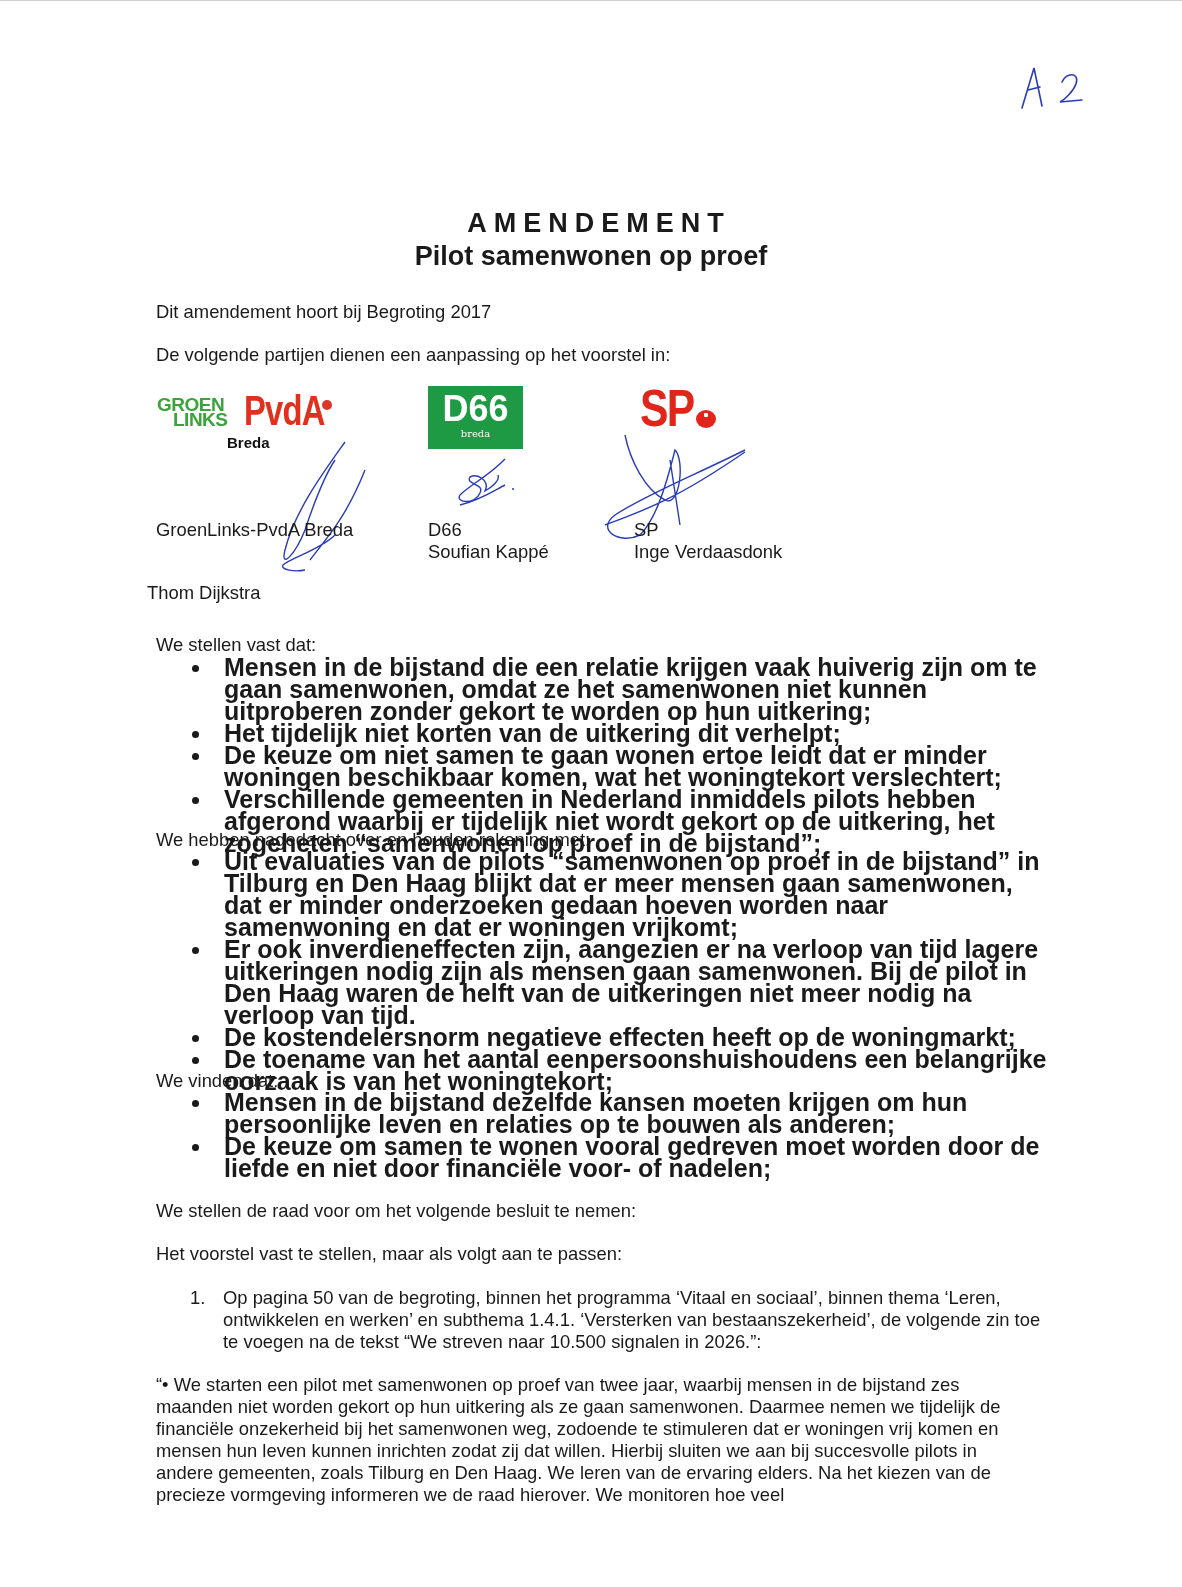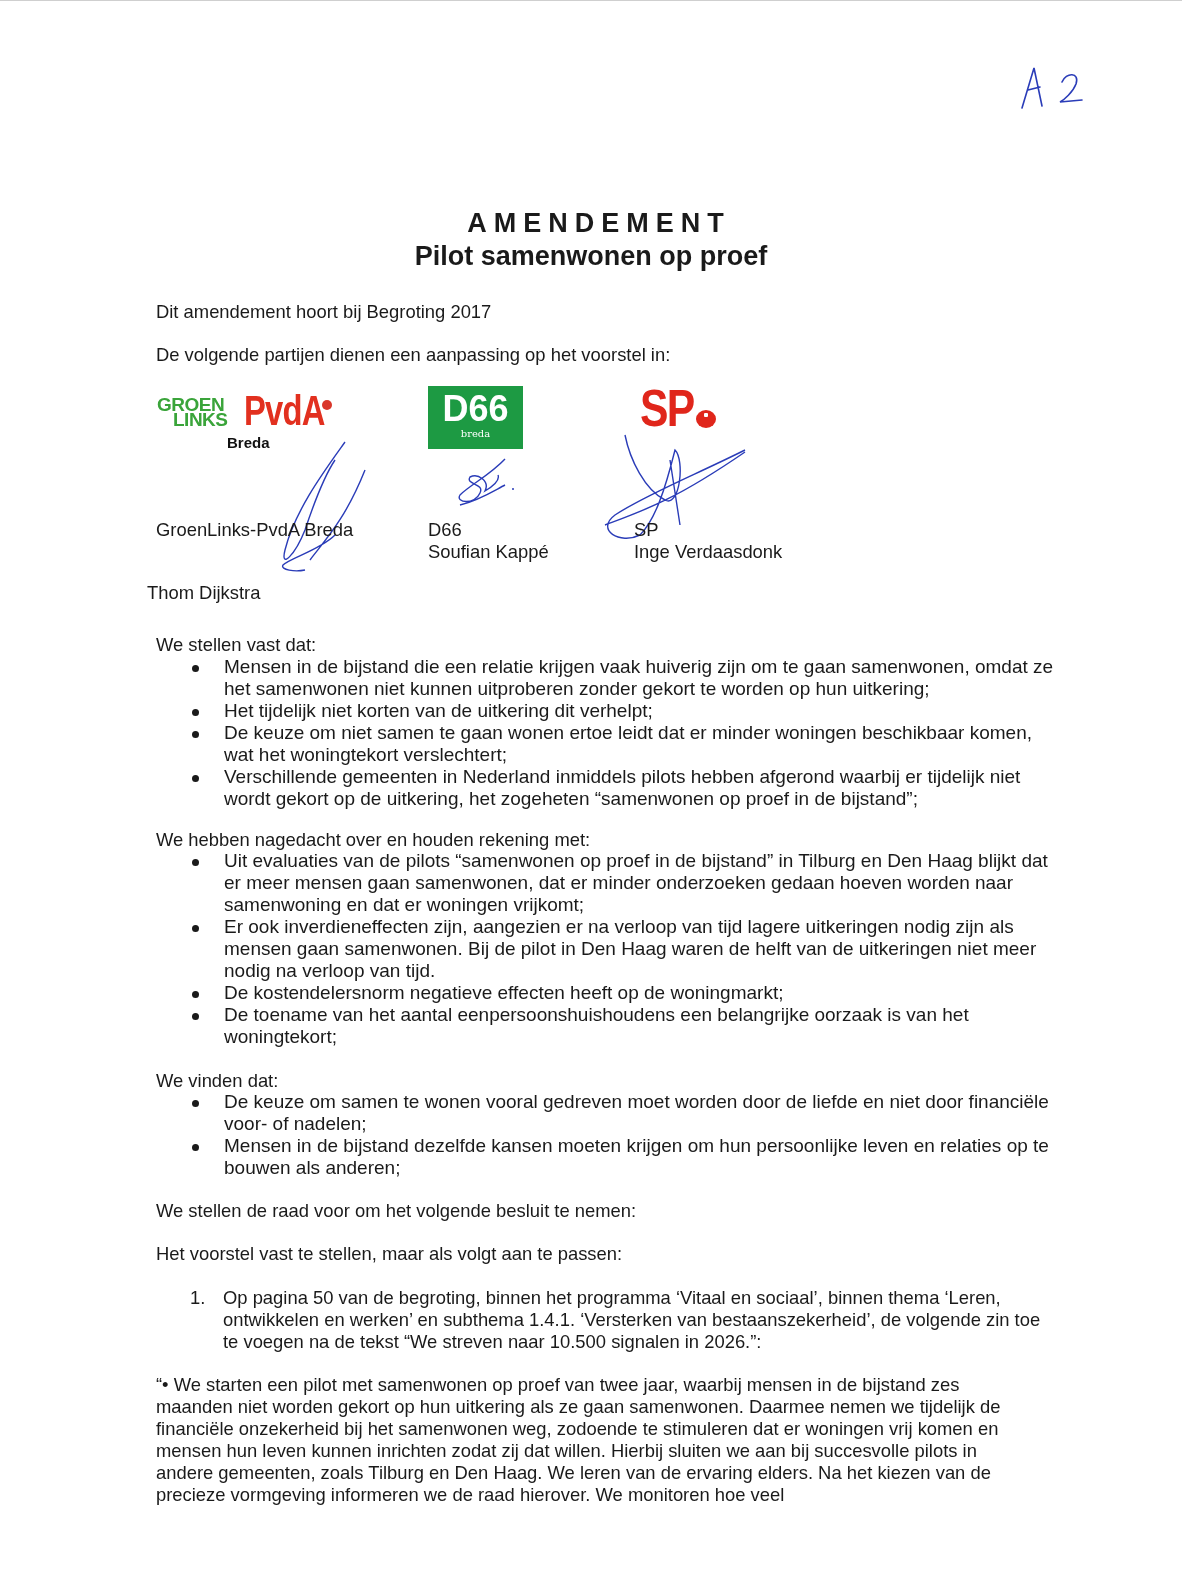--- a/index.html
+++ b/index.html
@@ -29,21 +29,21 @@
     .d66-sub { display: block; font-family: "DejaVu Serif", serif; font-size: 10px; line-height: 12px; }
     .logo-sp { position: absolute; left: 640px; top: 386px; width: 90px; height: 50px; }
     .sp-text { position: absolute; left: 0; top: -6px; font-weight: bold; font-size: 52px; color: #e0261b; transform: scaleX(0.82); transform-origin: left top; line-height: 56px; letter-spacing: -2px; }
     .sp-tomato { position: absolute; left: 56px; top: 24px; width: 20px; height: 18px; border-radius: 50%; background: #e0261b; }
     .sp-tomato:after { content: ""; position: absolute; left: 8px; top: 3px; width: 4px; height: 4px; background: #fff; border-radius: 1px; }
     .sig { position: absolute; }
     .signer { position: absolute; font-size: 18.4px; line-height: 22px; white-space: nowrap; }
     
     .section-head { position: absolute; left: 156px; font-size: 18.4px; line-height: 22px; white-space: nowrap; }
     ul.bul { position: absolute; left: 156px; margin: 0; padding: 0; list-style: none; width: 900px; }
-    ul.bul li { position: relative; padding-left: 68px; font-size: 19px; line-height: 22px; }
+    ul.bul li { position: relative; padding-left: 68px; font-size: 25px; line-height: 22px; font-weight: bold; }
     ul.bul li .dot { position: absolute; left: 36px; top: 9px; width: 7px; height: 7px; border-radius: 50%; background: #1a1a1a; }
     .numitem { position: absolute; left: 190px; width: 860px; font-size: 18.4px; line-height: 22px; }
     .numitem .num { position: absolute; left: 0; top: 0; }
     .numitem .txt { display: block; padding-left: 33px; }
     .quote { position: absolute; left: 156px; width: 880px; font-size: 18.4px; line-height: 22px; }
   </style>
 </head>
 <body>
 
 <div class="topline"></div>
@@ -105,22 +105,22 @@
 <div class="section-head" style="top:829px;">We hebben nagedacht over en houden rekening met:</div>
 <ul class="bul" style="top:850px;">
   <li><span class="dot"></span><span>Uit evaluaties van de pilots “samenwonen op proef in de bijstand” in Tilburg en Den Haag blijkt dat er meer mensen gaan samenwonen, dat er minder onderzoeken gedaan hoeven worden naar samenwoning en dat er woningen vrijkomt;</span></li>
   <li><span class="dot"></span><span>Er ook inverdieneffecten zijn, aangezien er na verloop van tijd lagere uitkeringen nodig zijn als mensen gaan samenwonen. Bij de pilot in Den Haag waren de helft van de uitkeringen niet meer nodig na verloop van tijd.</span></li>
   <li><span class="dot"></span><span>De kostendelersnorm negatieve effecten heeft op de woningmarkt;</span></li>
   <li><span class="dot"></span><span>De toename van het aantal eenpersoonshuishoudens een belangrijke oorzaak is van het woningtekort;</span></li>
 </ul>
 
 <div class="section-head" style="top:1070px;">We vinden dat:</div>
 <ul class="bul" style="top:1091px;">
+  <li><span class="dot"></span><span>Mensen in de bijstand dezelfde kansen moeten krijgen om hun persoonlijke leven en relaties op te bouwen als anderen;</span></li>
   <li><span class="dot"></span><span>De keuze om samen te wonen vooral gedreven moet worden door de liefde en niet door financiële voor- of nadelen;</span></li>
-  <li><span class="dot"></span><span>Mensen in de bijstand dezelfde kansen moeten krijgen om hun persoonlijke leven en relaties op te bouwen als anderen;</span></li>
 </ul>
 
 <div class="section-head" style="top:1200px;">We stellen de raad voor om het volgende besluit te nemen:</div>
 <div class="section-head" style="top:1243px;">Het voorstel vast te stellen, maar als volgt aan te passen:</div>
 
 <div class="numitem" style="top:1287px;">
   <span class="num">1.</span>
   <span class="txt">Op pagina 50 van de begroting, binnen het programma ‘Vitaal en sociaal’, binnen thema ‘Leren, ontwikkelen en werken’ en subthema 1.4.1. ‘Versterken van bestaanszekerheid’, de volgende zin toe te voegen na de tekst “We streven naar 10.500 signalen in 2026.”:</span>
 </div>
 

